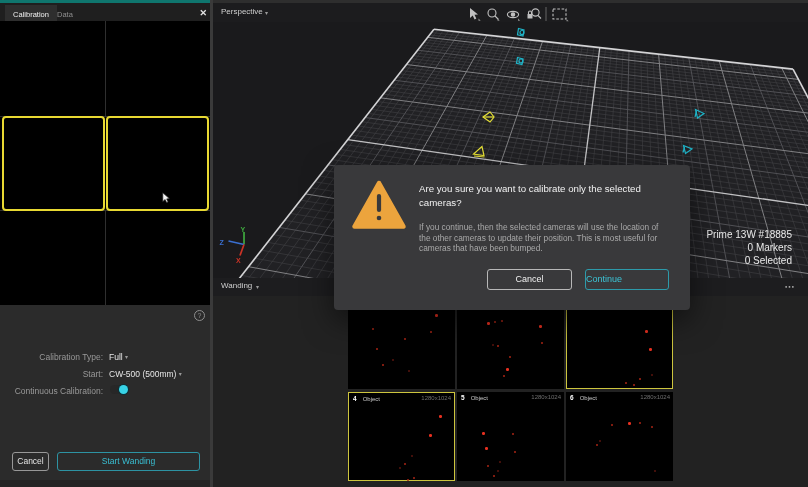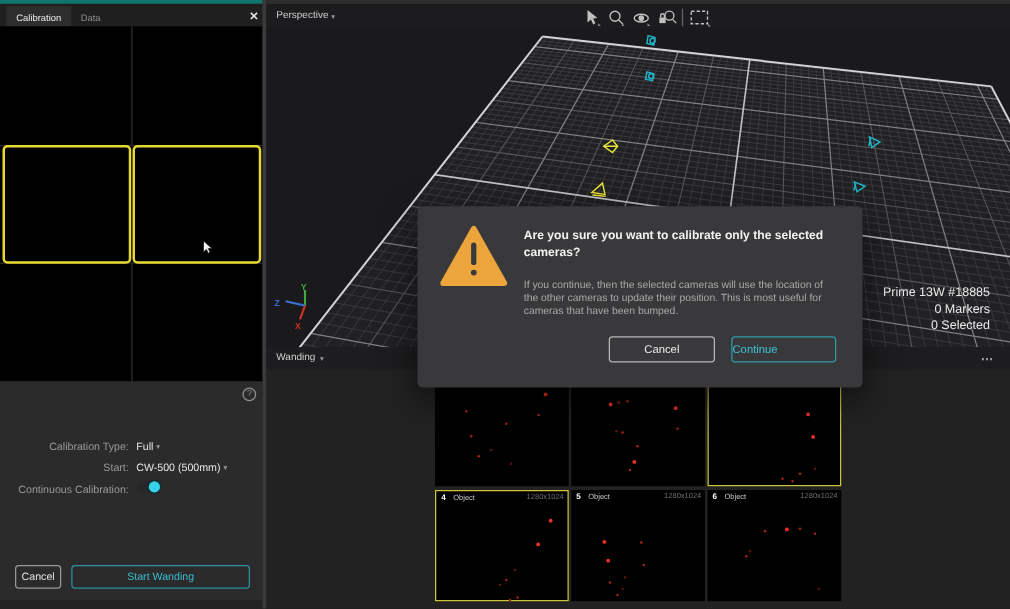--- a/index.html
+++ b/index.html
@@ -6,21 +6,21 @@
 #app { position:relative; width:808px; height:487px; background:#1a1a1c; }
 .abs { position:absolute; }
 
 
 #leftpanel { left:0; top:0; width:210px; height:487px; background:#2b2b2b; }
 #tabbar { left:0; top:0; width:210px; height:21px; background:#1f1f1f;
   border-top:3px solid #0f766e; }
 #tab-active { left:5px; top:2px; width:52px; height:19px; background:#2e2e2e;
   color:#f0f0f0; font-size:7.5px; line-height:19px; text-align:center; }
 #tab-data { left:57px; top:2px; width:31px; height:19px; color:#8f8f8f;
-  font-size:7.5px; line-height:19px; text-align:center; }
+  font-size:7.5px; line-height:19px; text-align:left; }
 #tab-x { right:3px; top:5px; color:#e5e5e5; font-size:9px; font-weight:bold; }
 #camgrid { left:0; top:21px; width:210px; height:284px; background:#000; }
 .gsep-v { left:105px; width:1px; background:#2f2f2f; }
 .gsep-h { left:0; width:210px; height:1px; background:#2f2f2f; }
 .ytile { border:2px solid #e8d932; border-radius:4px; background:#000; }
 #help { left:194px; top:310px; width:11px; height:11px; border:1px solid #8f8f8f;
   border-radius:50%; color:#8f8f8f; font-size:7px; line-height:10px;
   text-align:center; }
 #wandtitle { left:0; top:331px; width:210px; text-align:center; color:#efefef;
   font-size:9px; font-weight:bold; }
@@ -57,21 +57,21 @@
 .tile .res { position:absolute; right:3px; top:2px; color:#6f6f6f; font-size:6px; }
 .ytile2 { border:1.5px solid #cdc53e; }
 .dot { position:absolute; width:2px; height:2px; border-radius:50%; background:#a82415; }
 .dot.b { width:2.5px; height:2.5px; background:#e83020; }
 .dot.d { background:#58150e; }
 
 
 #dialog { left:334px; top:165px; width:356px; height:145px; background:#39393b;
   border-radius:4px; box-shadow:0 10px 30px rgba(0,0,0,0.55); }
 #dlg-title { left:85px; top:17px; color:#f2f2f2; font-size:9.7px;
-  font-weight:bold; line-height:13.5px; white-space:nowrap; }
+  font-weight:normal; line-height:13.5px; white-space:nowrap; }
 #dlg-body { left:85px; top:57px; color:#a9a9a9; font-size:8.3px;
   line-height:10.5px; white-space:nowrap; }
 #dlg-cancel { left:153px; top:104px; width:85px; height:21px;
   border:1px solid #b8b8b8; border-radius:3px; color:#f0f0f0; font-size:9px;
   line-height:19px; text-align:center; }
 #dlg-continue { left:251px; top:104px; width:84px; height:21px;
   border:1px solid #2d9aaa; border-radius:3px; color:#3cc4d6; font-size:9px;
   line-height:19px; text-align:left; }
 </style></head>
 <body>

